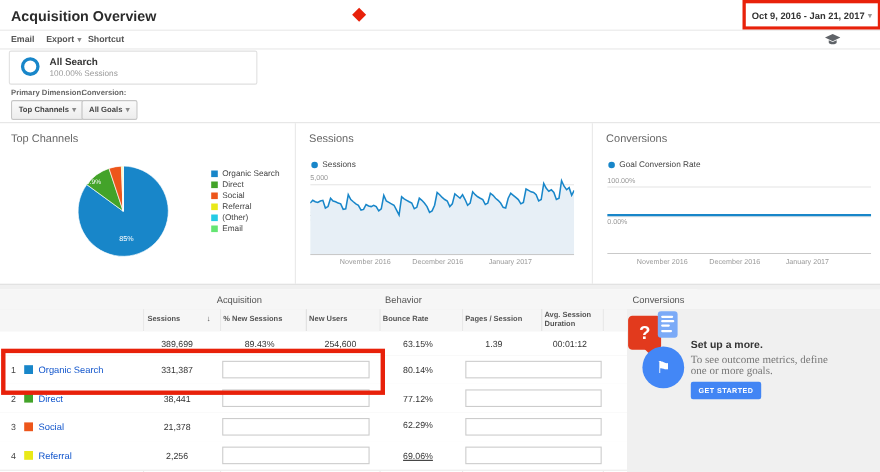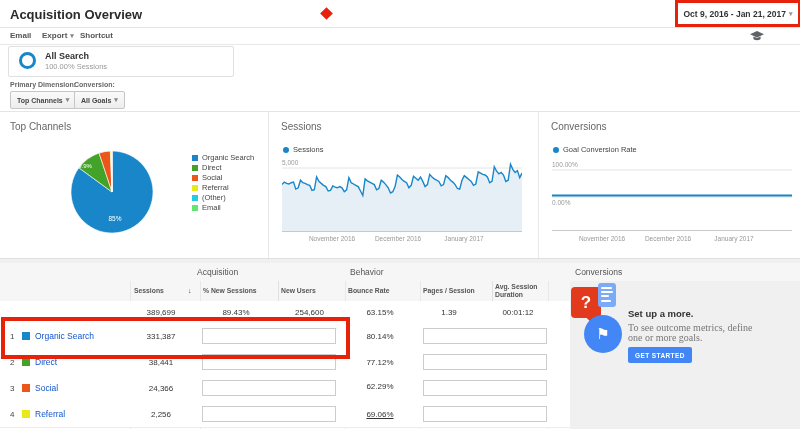--- a/index.html
+++ b/index.html
@@ -236,21 +236,21 @@
       <span class="chan">Direct</span>
       <span class="num" style="left:130px;top:9px;width:62px;">38,441</span>
       <span class="barbox" style="left:202px;width:132px;"><span class="barfill" style="width: 9.9%;"></span></span>
       <span class="num" style="left:345px;top:9px;width:70px;">77.12%</span>
       <span class="barbox" style="left:423px;width:122px;"><span class="barfill" style="width: 77.12%;"></span></span>
     </div>
     <div class="trow" style="top:112px;">
       <span class="rank">3</span>
       <span class="chip" style="background-color: rgb(237, 86, 27);"></span>
       <span class="chan">Social</span>
-      <span class="num" style="left:130px;top:9px;width:62px;">24,366</span>
+      <span class="num" style="left:130px;top:9px;width:62px;">21,378</span>
       <span class="barbox" style="left:202px;width:132px;"><span class="barfill" style="width: 4.5%;"></span></span>
       <span class="num" style="left:345px;top:7px;width:70px;">62.29%</span>
       <span class="barbox" style="left:423px;width:122px;"><span class="barfill" style="width: 62.29%;"></span></span>
     </div>
     <div class="trow" style="top:138px;">
       <span class="rank">4</span>
       <span class="chip" style="background-color: rgb(233, 233, 24);"></span>
       <span class="chan">Referral</span>
       <span class="num" style="left:130px;top:9px;width:62px;">2,256</span>
       <span class="barbox" style="left:202px;width:132px;"><span class="barfill" style="width: 0.6%;"></span></span>

